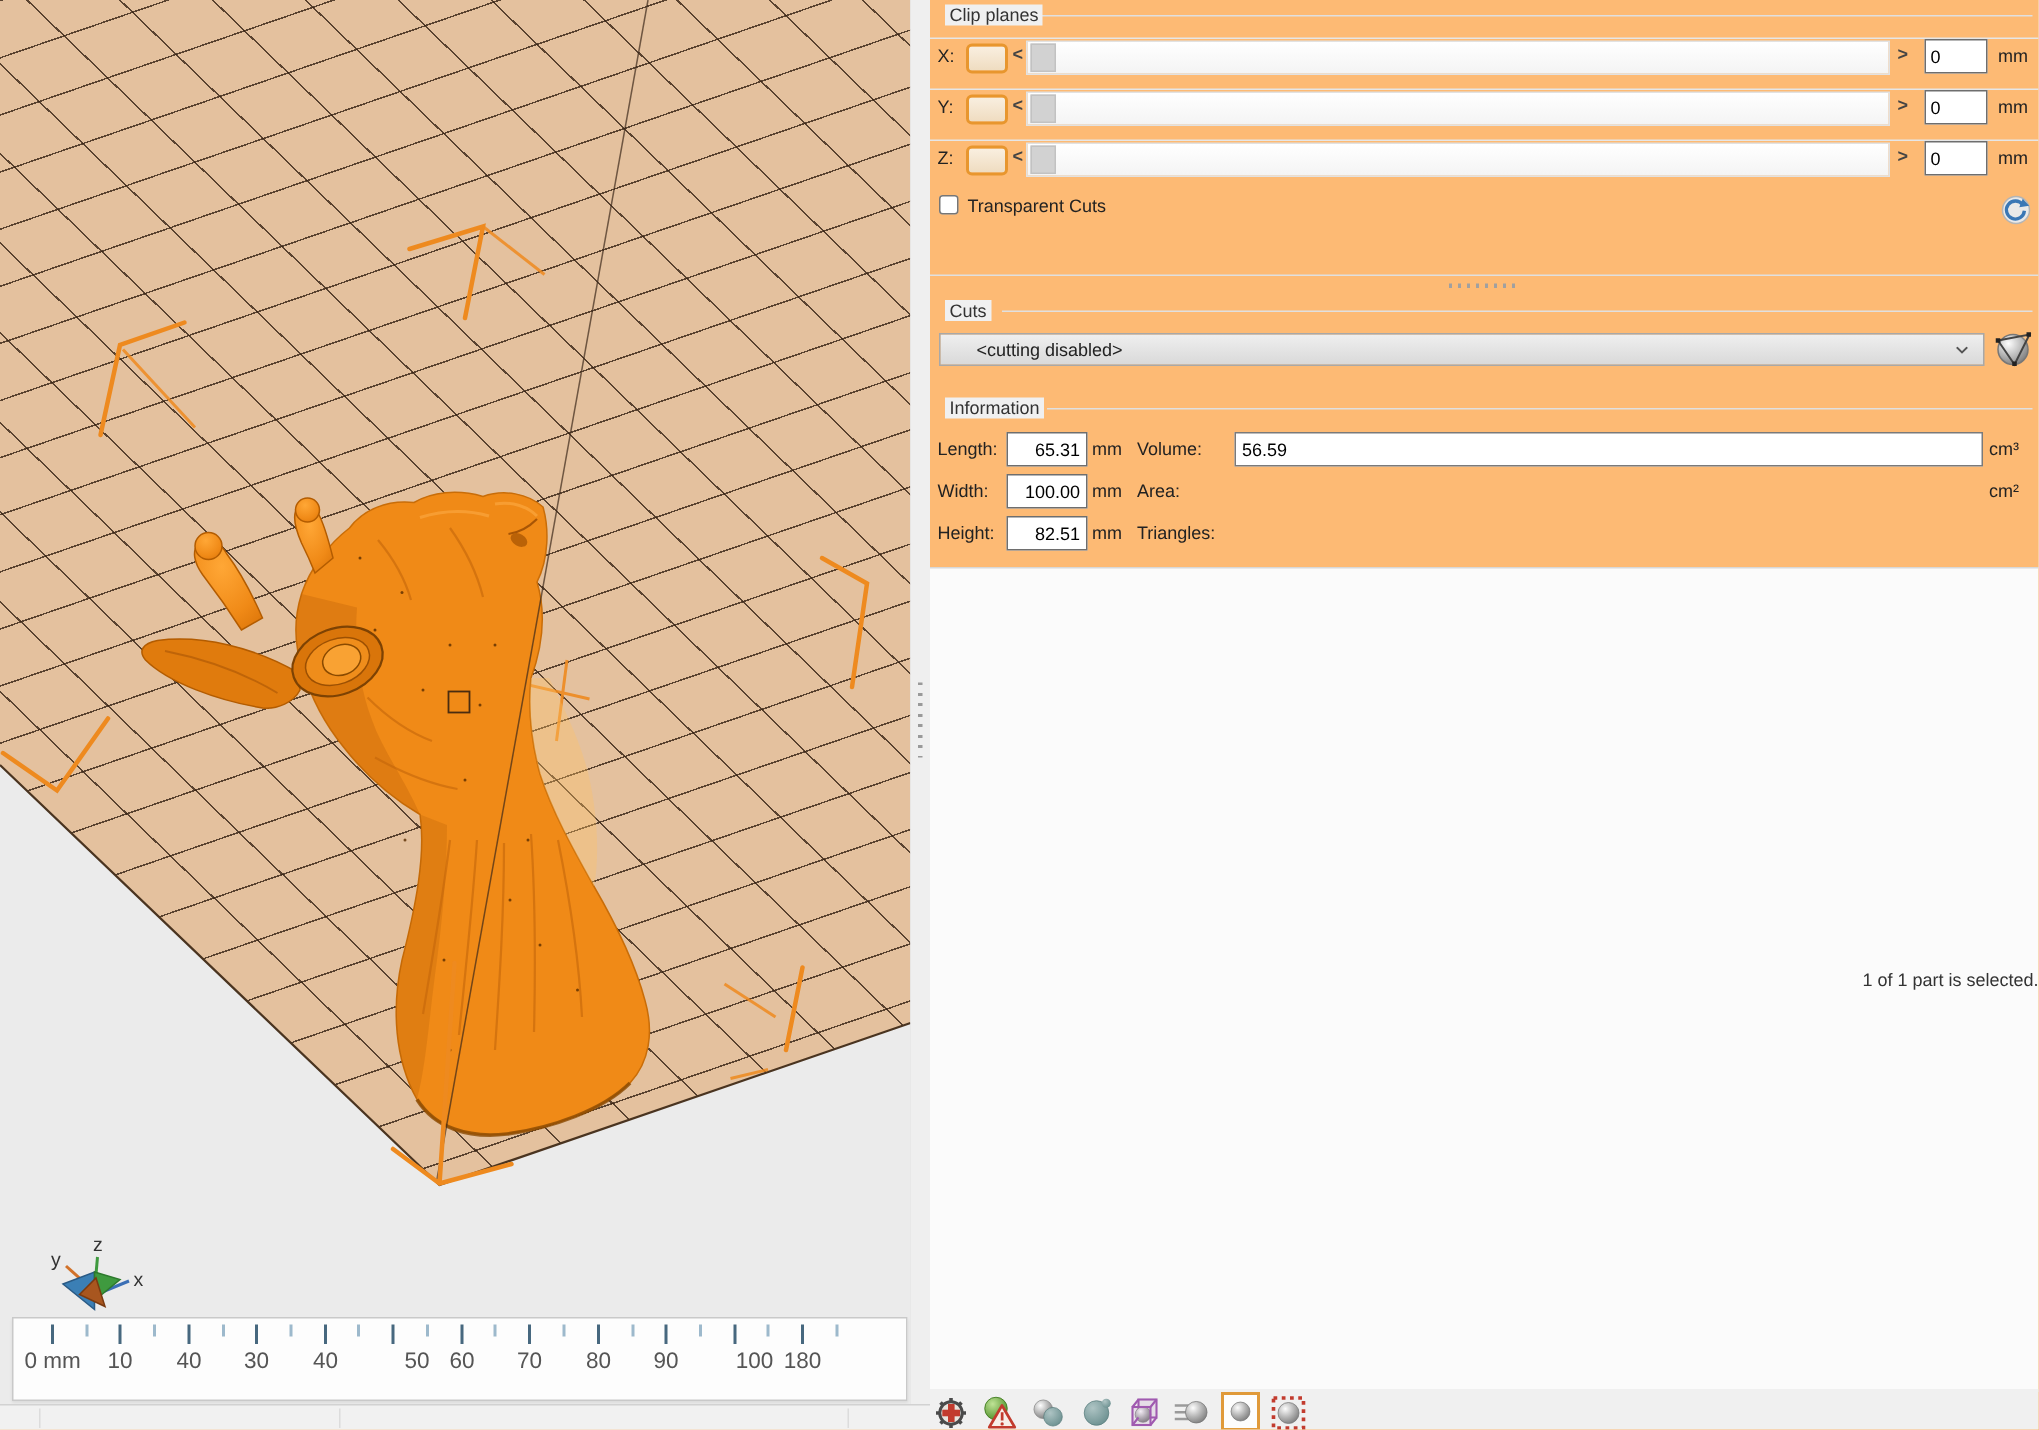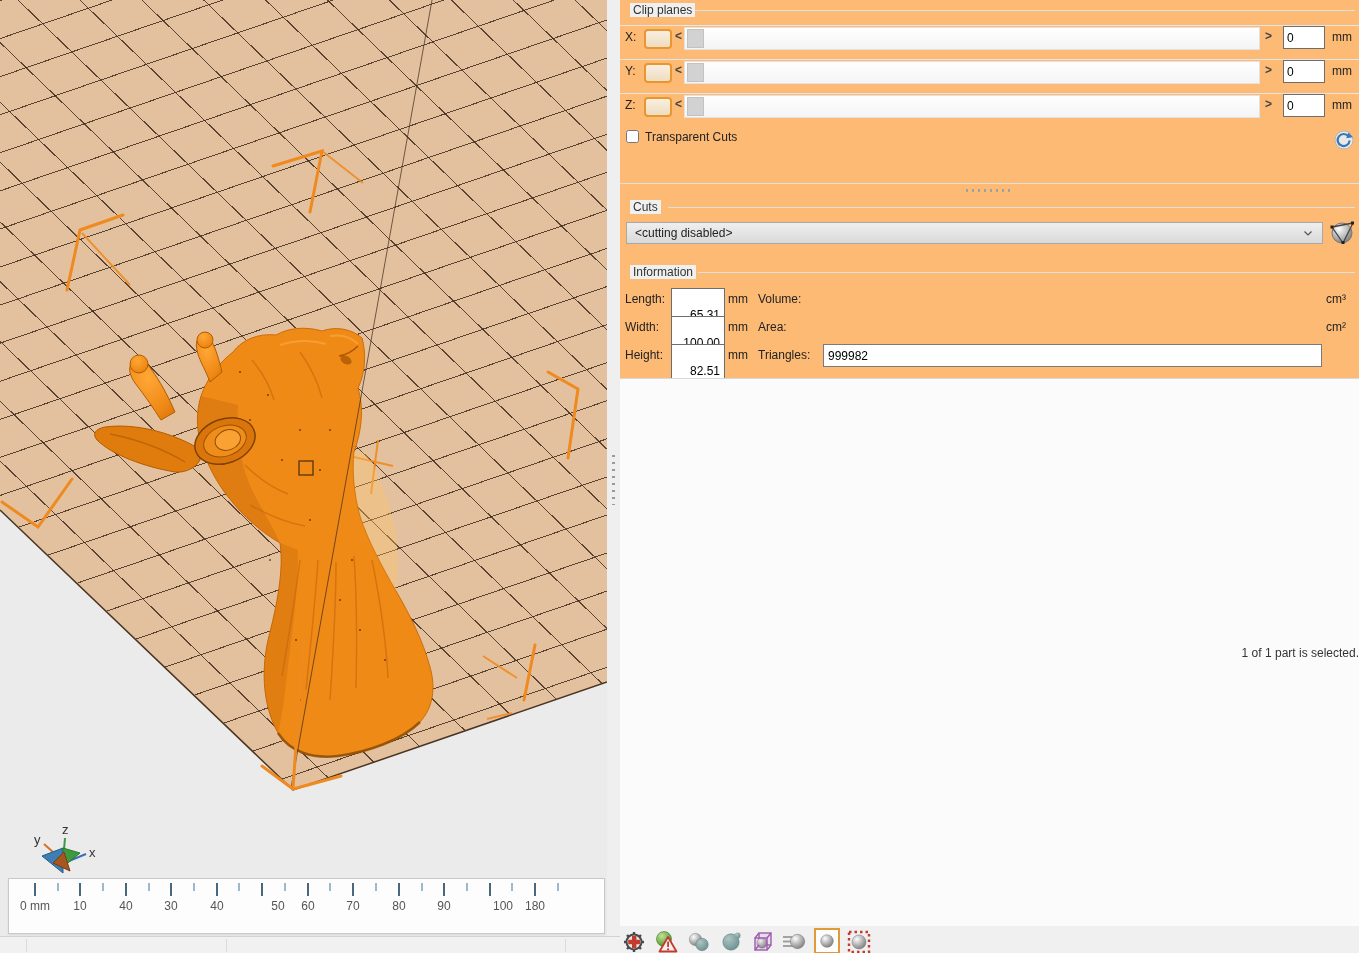--- a/index.html
+++ b/index.html
@@ -23,21 +23,21 @@
     clip-path:polygon(0 0,607px 0,607px 682px,293px 790px,0 510px);
   }
   #scene{position:absolute;left:0;top:0;}
   
   #ruler{
     position:absolute;left:8px;top:878px;width:595px;height:54px;
     background:#fdfdfd;border:1px solid #c9c9c9;box-shadow:0 1px 2px rgba(0,0,0,.08);
   }
   .tick-major{position:absolute;top:4px;width:2px;height:13px;background:#47687f;}
   .tick-minor{position:absolute;top:4px;width:2px;height:8px;background:#9db9cc;}
-  .tick-label{position:absolute;top:20px;width:44px;text-align:center;font-size:12px;color:#555;}
+  .tick-label{position:absolute;top:20px;width:44px;text-align:center;font-size:15px;color:#555;}
   
   #status-strip{
     position:absolute;left:0;top:936px;width:620px;height:17px;
     background:#f1f1f1;border-top:1px solid #d2d2d2;
   }
   .strip-sep{position:absolute;top:2px;bottom:2px;width:1px;background:#dcdcdc;}
   
   #vsplit{position:absolute;left:607px;top:0;width:13px;height:936px;background:#efefef;}
   #vsplit-dots{
     position:absolute;left:5px;top:455px;width:3px;height:50px;
@@ -70,30 +70,30 @@
   #transparent-cuts-row label{position:absolute;left:19px;top:1px;white-space:nowrap;}
   #reset-btn{position:absolute;left:714px;top:130px;width:20px;height:20px;cursor:pointer;}
   #hsplit-dots{
     position:absolute;left:346px;top:189px;width:48px;height:3px;
     background:repeating-linear-gradient(90deg,#a0a0a0 0 2px,transparent 2px 6px);
   }
   
   #cuts-dropdown{
     position:absolute;left:6px;top:222px;width:697px;height:22px;box-sizing:border-box;
     border:1px solid #a8a8a8;background:linear-gradient(#efefef,#d9d9d9);
-    line-height:20px;padding-left:8px;cursor:pointer;
+    line-height:20px;padding-left:24px;cursor:pointer;
   }
   #cuts-chevron{position:absolute;right:10px;top:8px;width:8px;height:5px;}
   #cut-sphere-btn{position:absolute;left:708px;top:218px;width:28px;height:28px;cursor:pointer;}
   
   .info-row{position:absolute;left:0;width:739px;height:23px;}
   .info-label1{position:absolute;left:5px;top:4px;}
   .info-small{
     position:absolute;left:51px;top:0;width:44px;height:19px;border:1px solid #6e6e6e;
-    background:#fff;font:12px "Liberation Sans",sans-serif;text-align:right;padding:16px 4px;
+    background:#fff;font:12px "Liberation Sans",sans-serif;text-align:right;padding:1px 4px;
   }
   .info-mm{position:absolute;left:108px;top:4px;}
   .info-label2{position:absolute;left:138px;top:4px;}
   .info-big{
     position:absolute;left:203px;top:0;width:489px;height:19px;border:1px solid #7a7a7a;
     background:#fff;font:12px "Liberation Sans",sans-serif;padding:1px 4px;
   }
   .info-unit{position:absolute;left:706px;top:4px;}
   
   #parts-area{
@@ -372,35 +372,35 @@
   </svg>
 
   <div class="group-title" style="top:265px">Information</div>
   <div class="frame-line" style="top:272px;left:78px;width:657px"></div>
 
   <div class="info-row" style="top:288px">
     <span class="info-label1">Length:</span>
     <input class="info-small" value="65.31" style="">
     <span class="info-mm">mm</span>
     <span class="info-label2">Volume:</span>
+    <input class="info-big" value="56.59" style="">
     <span class="info-unit">cm³</span>
   </div>
   <div class="info-row" style="top:316px">
     <span class="info-label1">Width:</span>
     <input class="info-small" value="100.00" style="">
     <span class="info-mm">mm</span>
     <span class="info-label2">Area:</span>
     <span class="info-unit">cm²</span>
   </div>
   <div class="info-row" style="top:344px">
     <span class="info-label1">Height:</span>
     <input class="info-small" value="82.51" style="">
     <span class="info-mm">mm</span>
     <span class="info-label2">Triangles:</span>
-    <input class="info-big" value="999982" style="">
     <span class="info-unit"></span>
   </div>
 
   <div id="parts-area">
     <div id="parts-status">1 of 1 part is selected.</div>
   </div>
 
   <div id="bottom-toolbar">
 
     <button class="tb-btn" style="left:2px">

